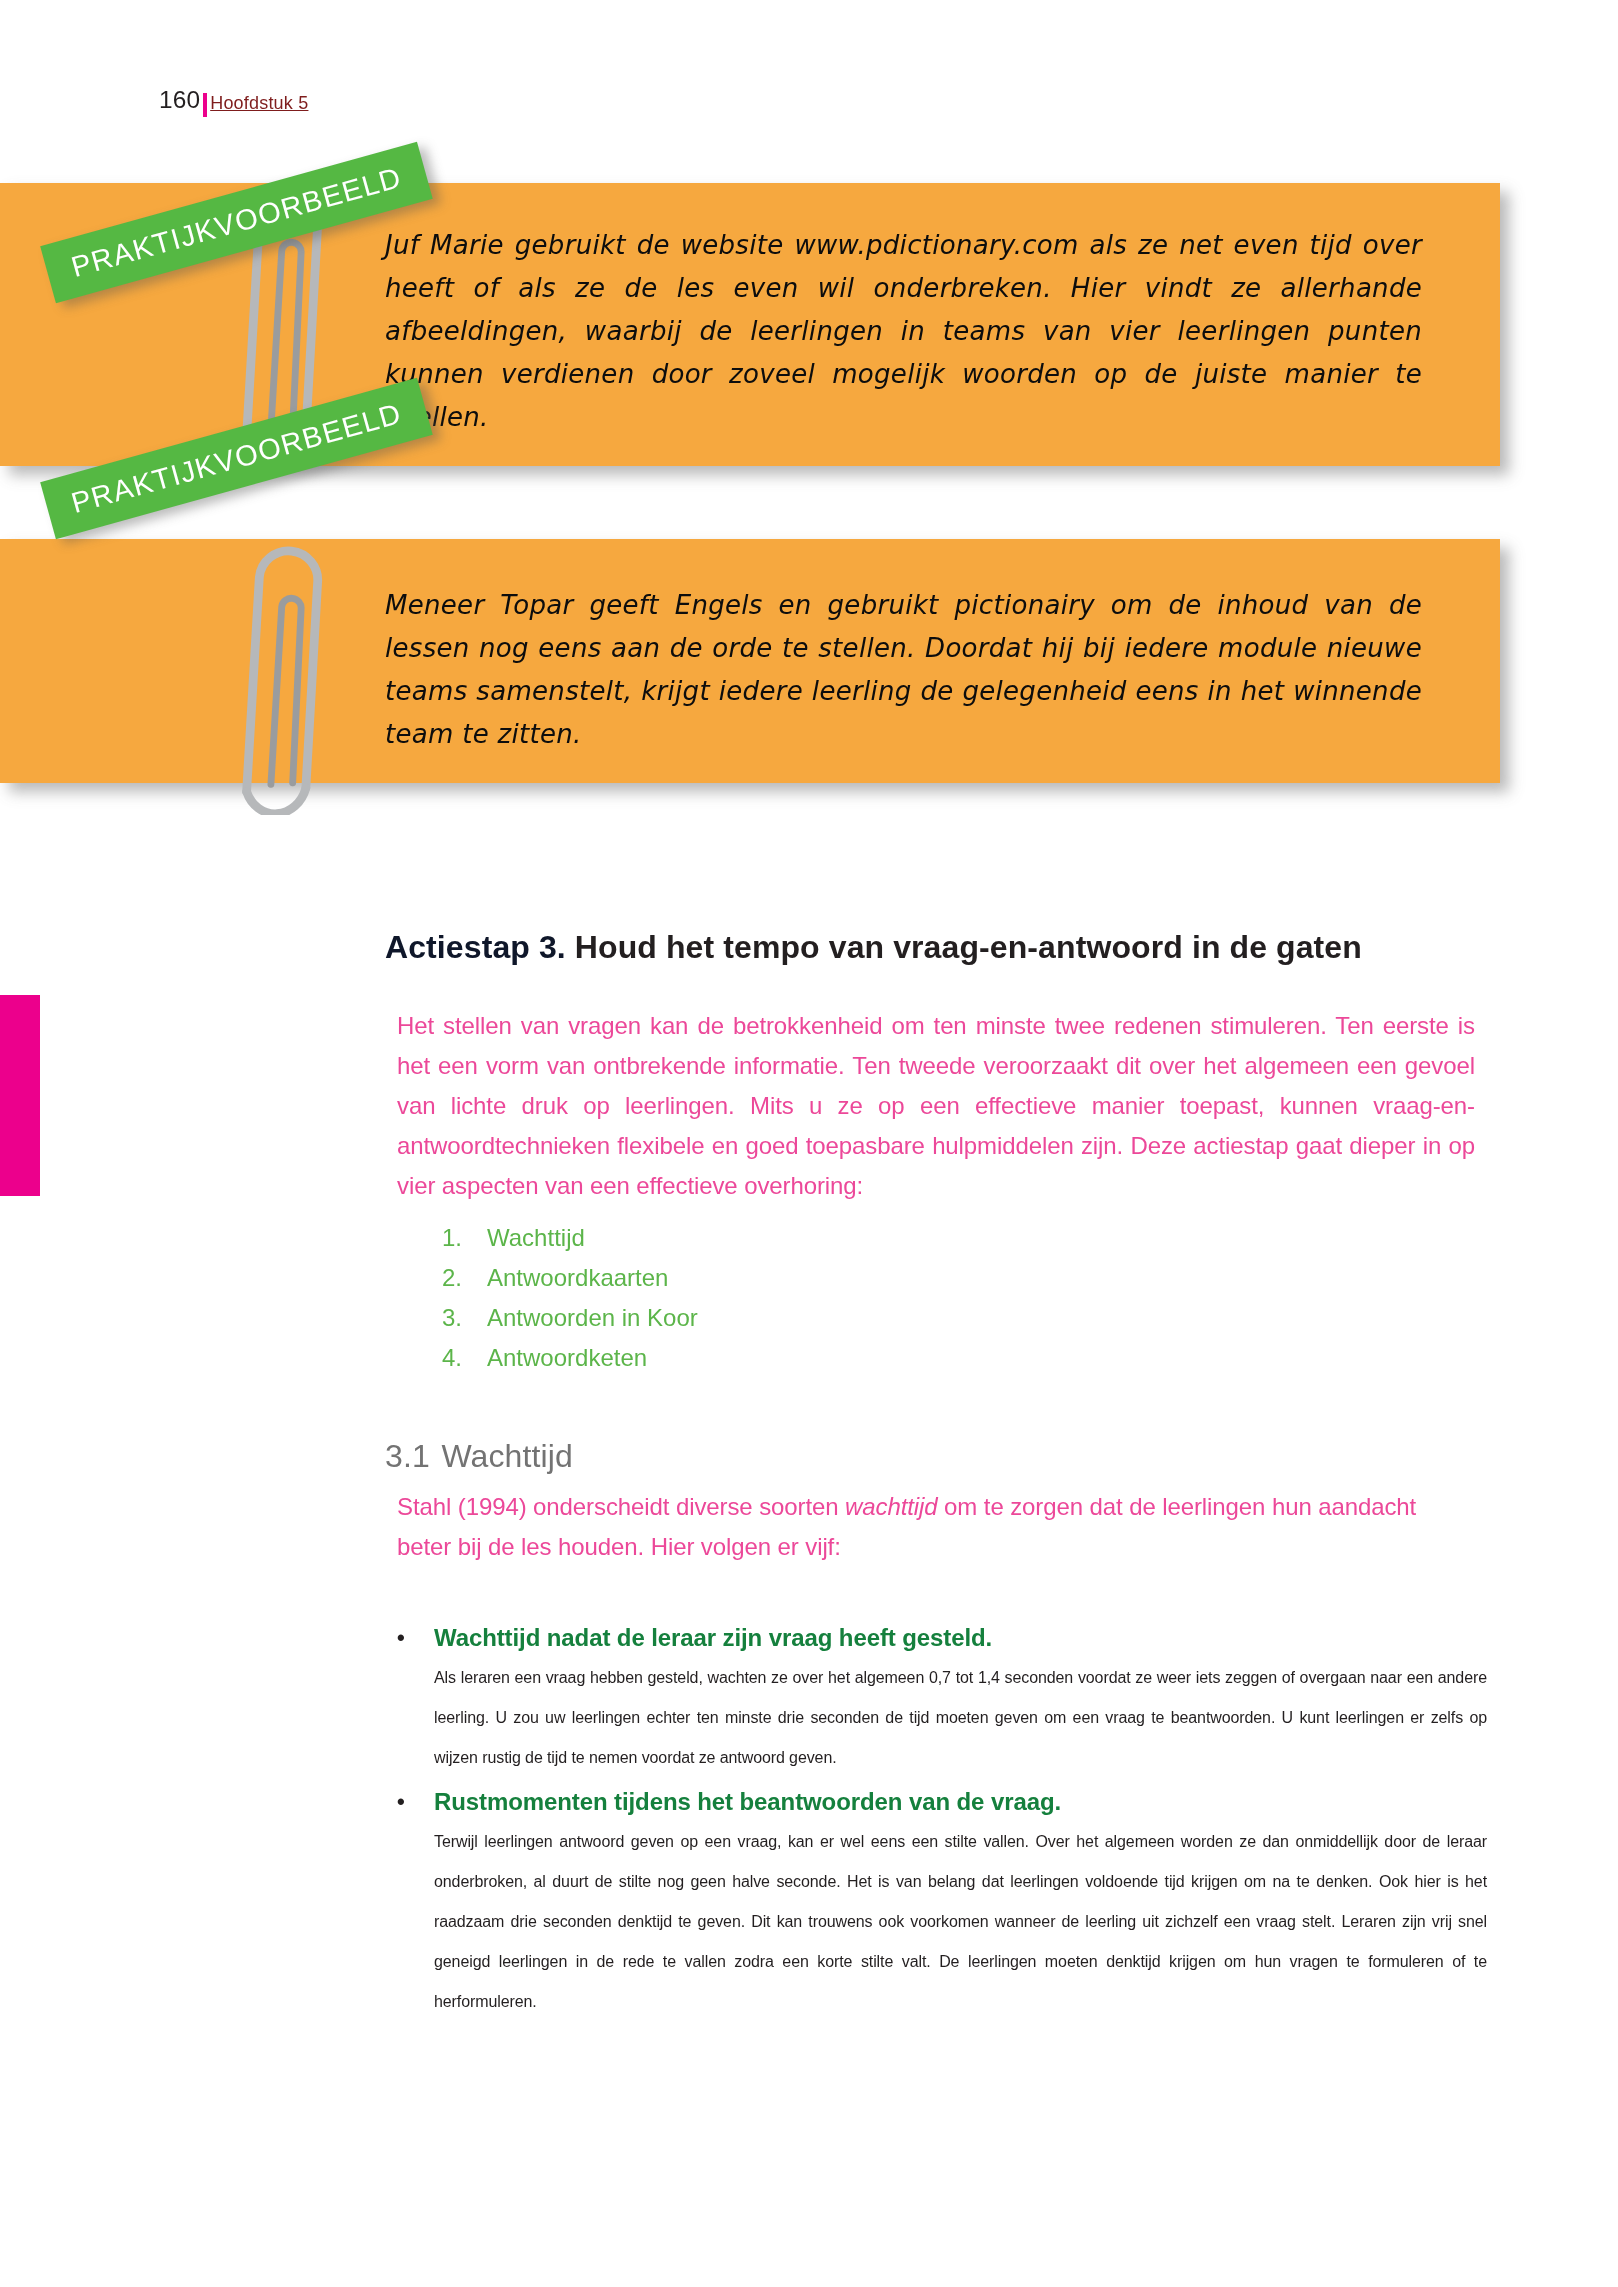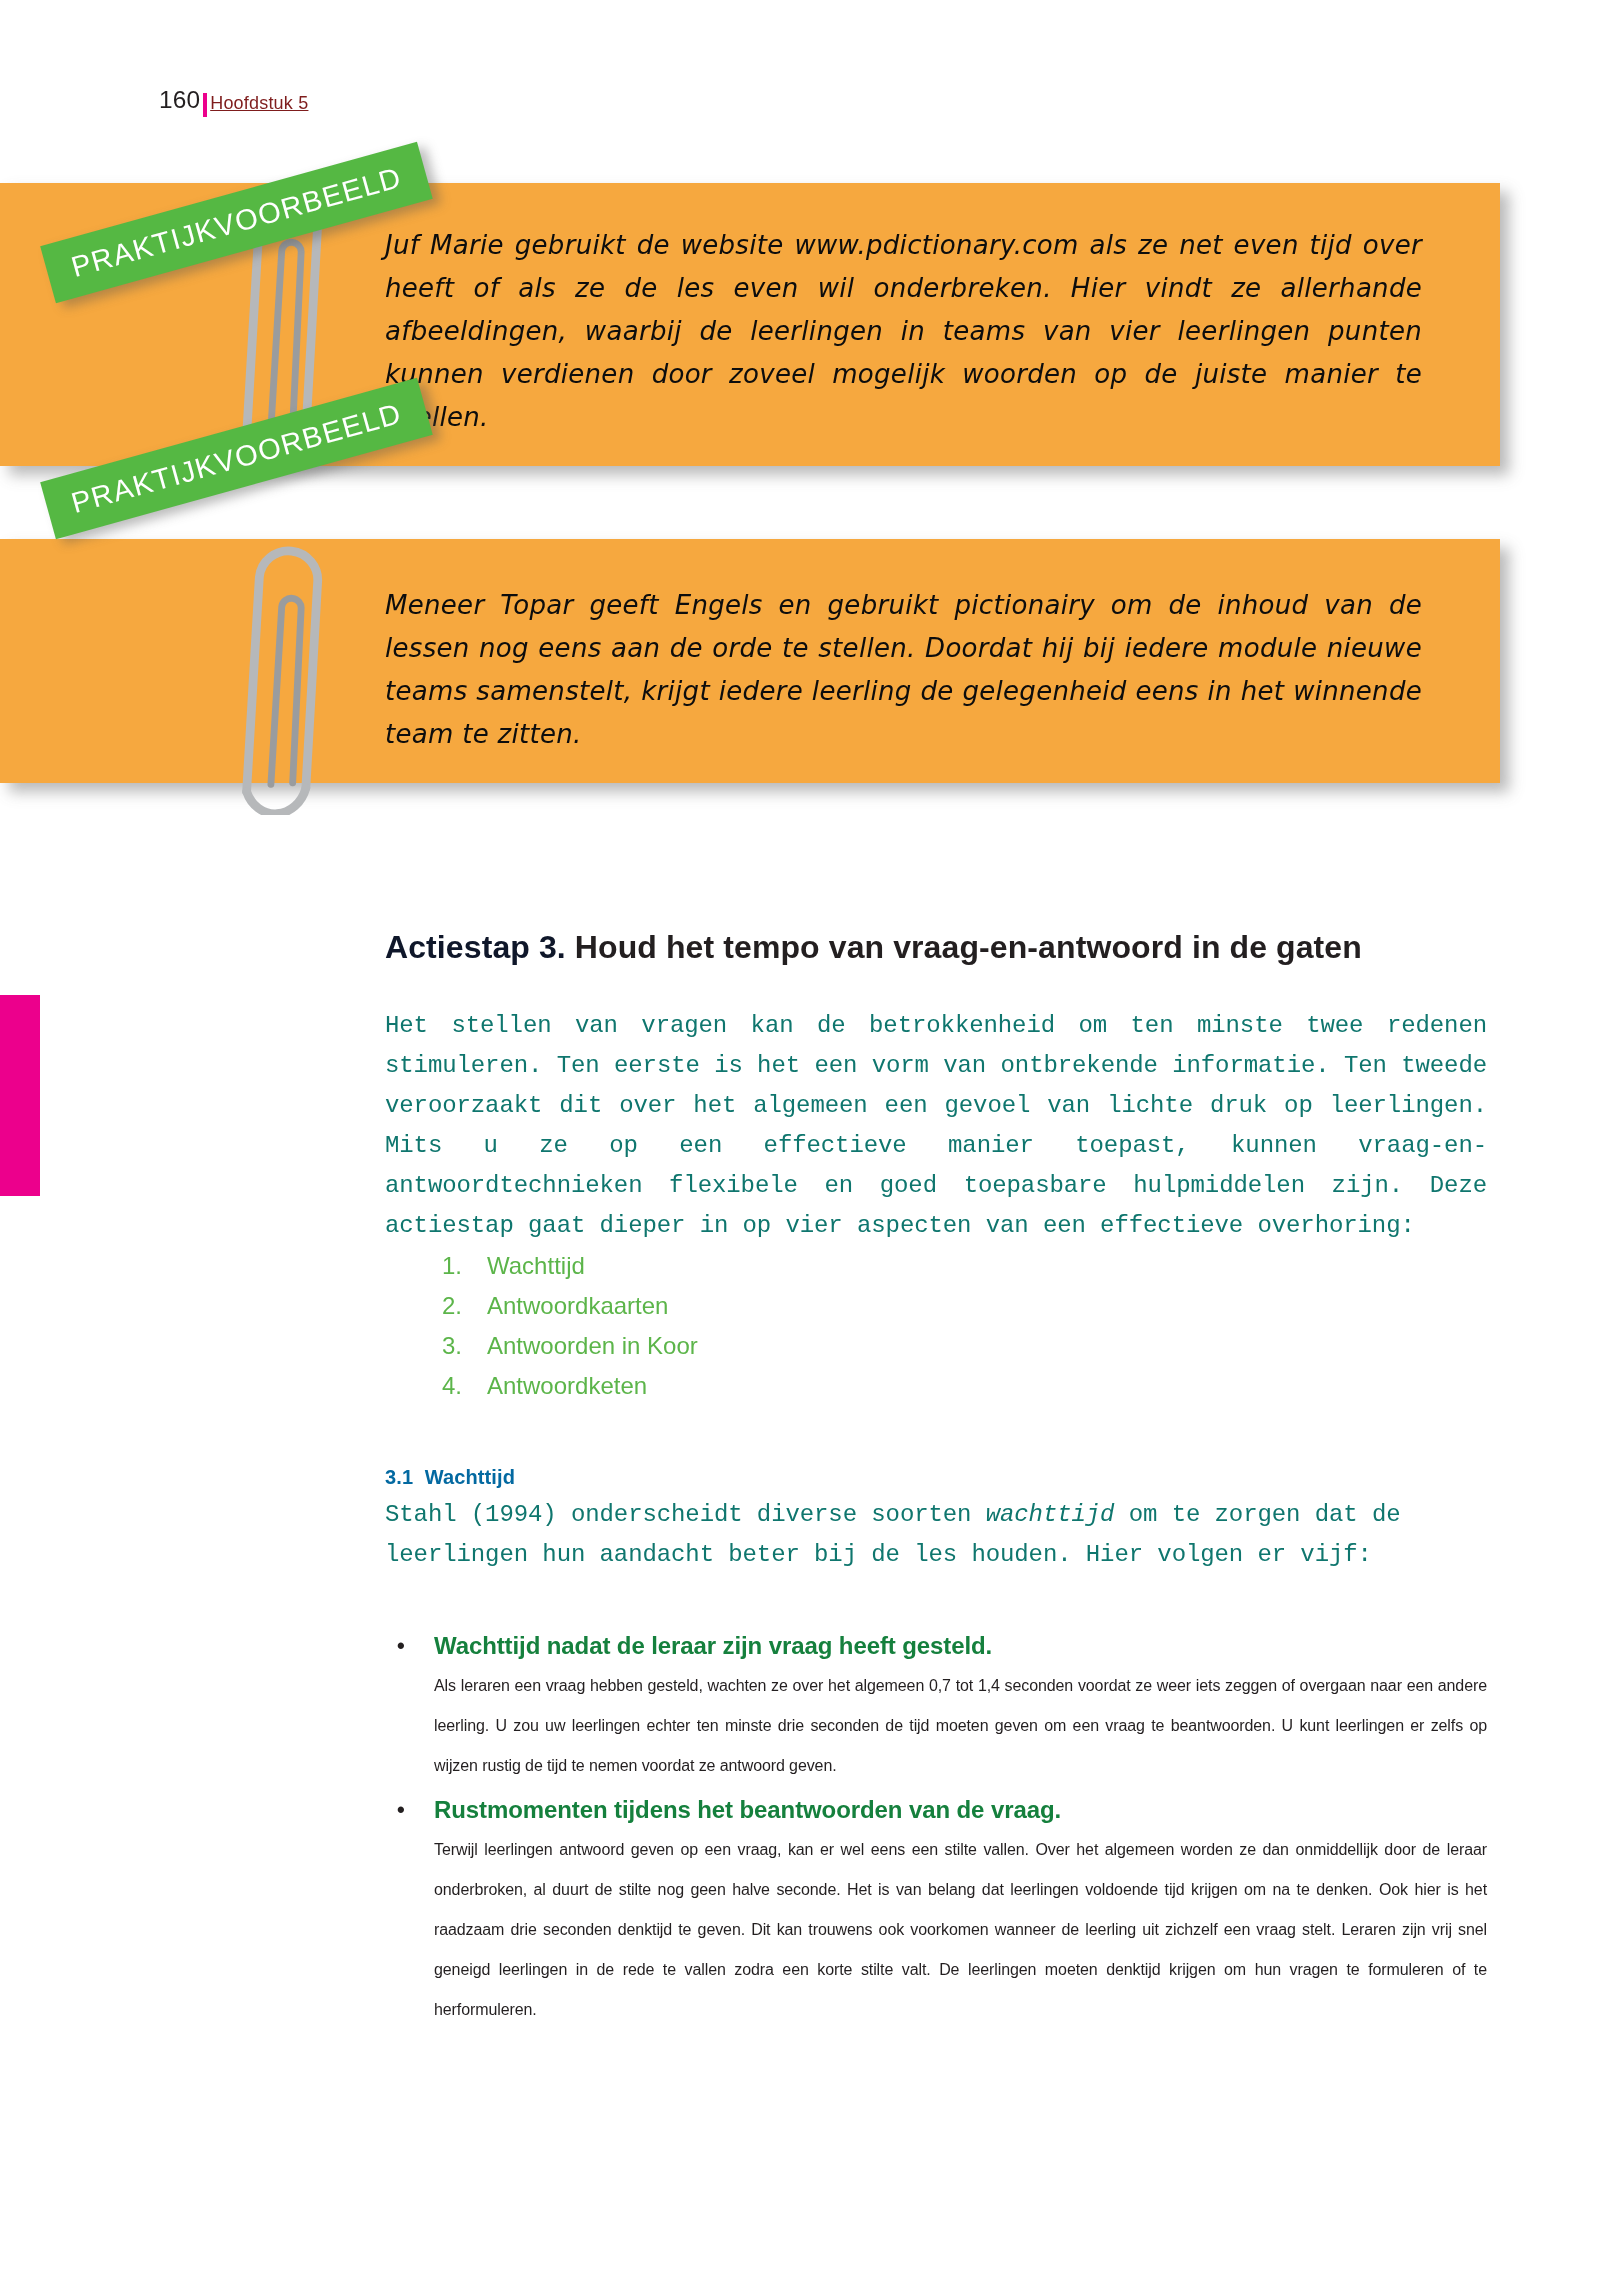--- a/index.html
+++ b/index.html
@@ -118,46 +118,45 @@
     letter-spacing: 0.1px;
   }
   .actiestap-heading .accent {
     color: #0f172a;
     font-weight: bold;
   }
 
   .body-par {
     font-size: 24px;
     line-height: 40px;
-    color: #0f766e;
-    margin: 0;
+    color: #ec4899;
+    margin: 12px;
     text-align: justify;
     letter-spacing: -0.1px;
-    font-family: Liberation Mono, monospace;
   }
   .body-par.no-justify { text-align: left; }
 
   .ordered-list {
     margin: 0;
     padding: 0;
     list-style: none;
     color: #5cb54a;
     font-size: 24px;
     line-height: 40px;
   }
   .ordered-list li {
     display: flex;
     padding-left: 57px;
   }
   .ordered-list .num { width: 45px; flex: none; }
 
   .sub-heading {
-    font-size: 20px;
-    font-weight: bold;
-    color: #0369a1;
+    font-size: 32px;
+    font-weight: normal;
+    color: #737373;
     margin: 60px 0 5.9px 0;
     letter-spacing: 0.1px;
   }
   .sub-heading .sh-num { margin-right: 11.7px; }
 
   .bullet-list {
     margin: 51px 0 0 0;
     padding: 0;
     list-style: none;
   }

